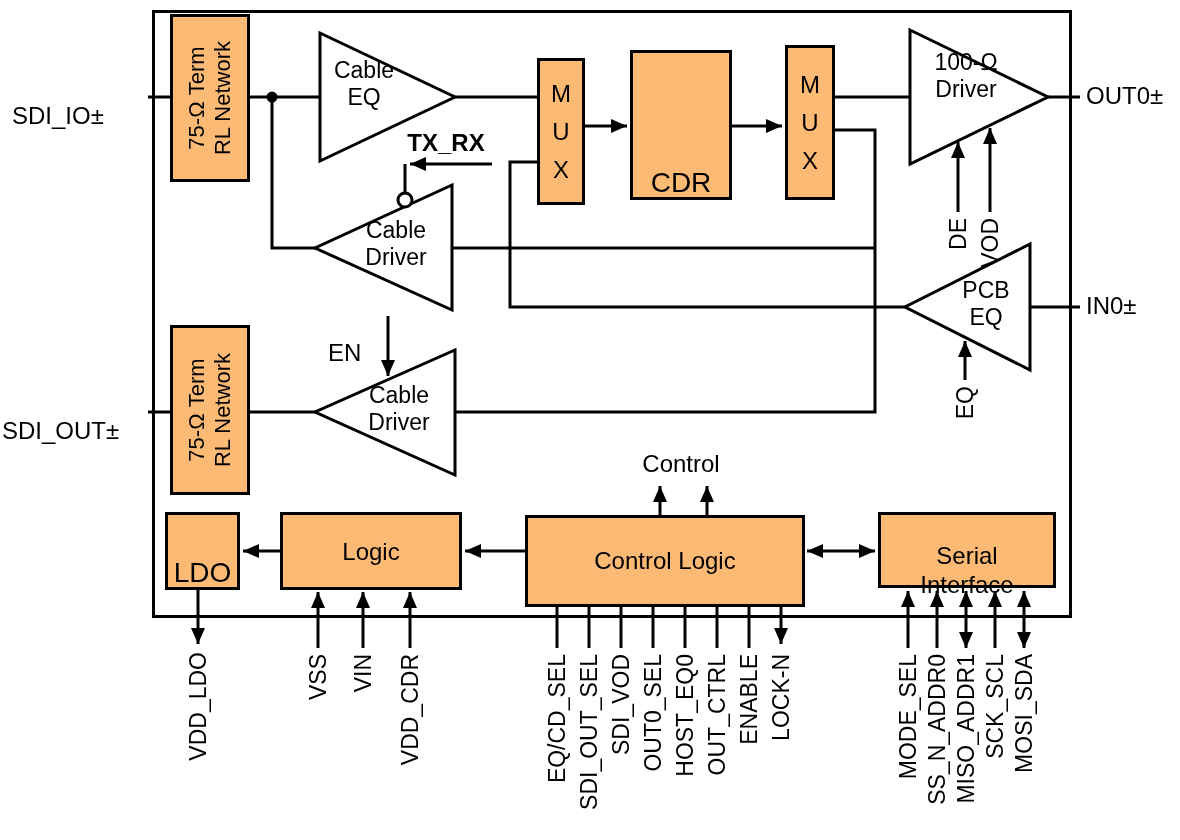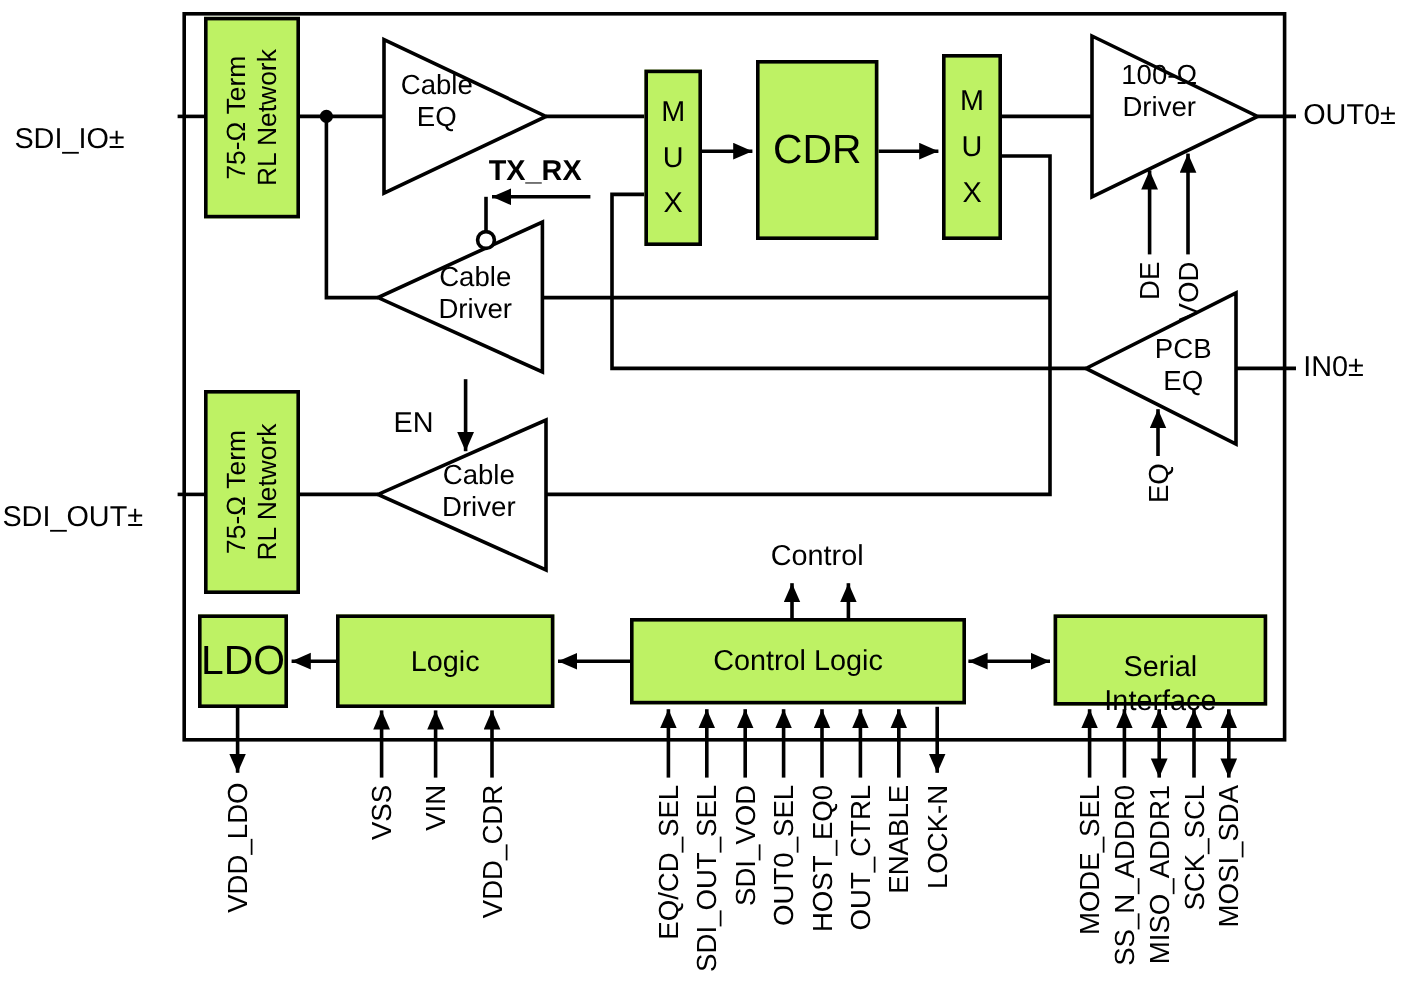--- a/index.html
+++ b/index.html
@@ -2,29 +2,29 @@
 <html><head>
 <meta charset="utf-8">
 <style>
   html,body { margin:0; padding:0; background:#ffffff; }
   .stage {
     position:relative; width:1180px; height:840px; background:#ffffff;
     font-family:"Liberation Sans", sans-serif; color:#000; font-size:24px; line-height:28px;
     overflow:hidden;
   }
   .stage svg { position:absolute; left:0; top:0; }
-  .box { position:absolute; border:3px solid #000; box-sizing:border-box; background:#bef264; }
+  .box { position:absolute; border:3px solid #000; box-sizing:border-box; background:#fdba74; }
   .noback { background:transparent; }
   .flexc { display:flex; align-items:center; justify-content:center; }
   .lbl { position:absolute; }
   .c { text-align:center; }
   .r { text-align:left;margin-top:20px; }
   .blk { display:block; }
   .t2 { font-size:23px; line-height:27px; text-align:center; }
-  .big { font-size:34px; }
+  .big { font-size:28px;align-items:flex-end; }
   .rl { font-size:22px; line-height:26px; text-align:center; }
   .rot { transform:rotate(-90deg); white-space:nowrap; }
   .mux { width:27px; word-break:break-all; line-height:38px; font-size:24px; text-align:center; }
   .vpin {
     position:absolute; font-size:23px; line-height:26px; white-space:nowrap;
     transform-origin:0 0; transform:rotate(-90deg) translateX(-100%);
   }
 </style>
 </head>
 <body>
@@ -132,21 +132,21 @@
   <div class="box flexc big" style="left:165px; top:512px; width:75px; height:78px;">
     <span>LDO</span>
   </div>
 
   <div class="box flexc" style="left:280px; top:512px; width:182px; height:78px;">
     <div class="c" style="line-height:29px;">
       <span class="blk">Logic</span>
     </div>
   </div>
 
-  <div class="box flexc" style="left:525px; top:515px; width:280px; height:72px;">
+  <div class="box flexc" style="left:525px; top:515px; width:280px; height:92px;">
     <span>Control Logic</span>
   </div>
 
   <div class="box flexc" style="left:878px; top:512px; width:178px; height:76px;">
     <div class="c" style="line-height:29px;margin-top:40px;">
       <span class="blk">Serial</span>
       <span class="blk">Interface</span>
     </div>
   </div>
 

